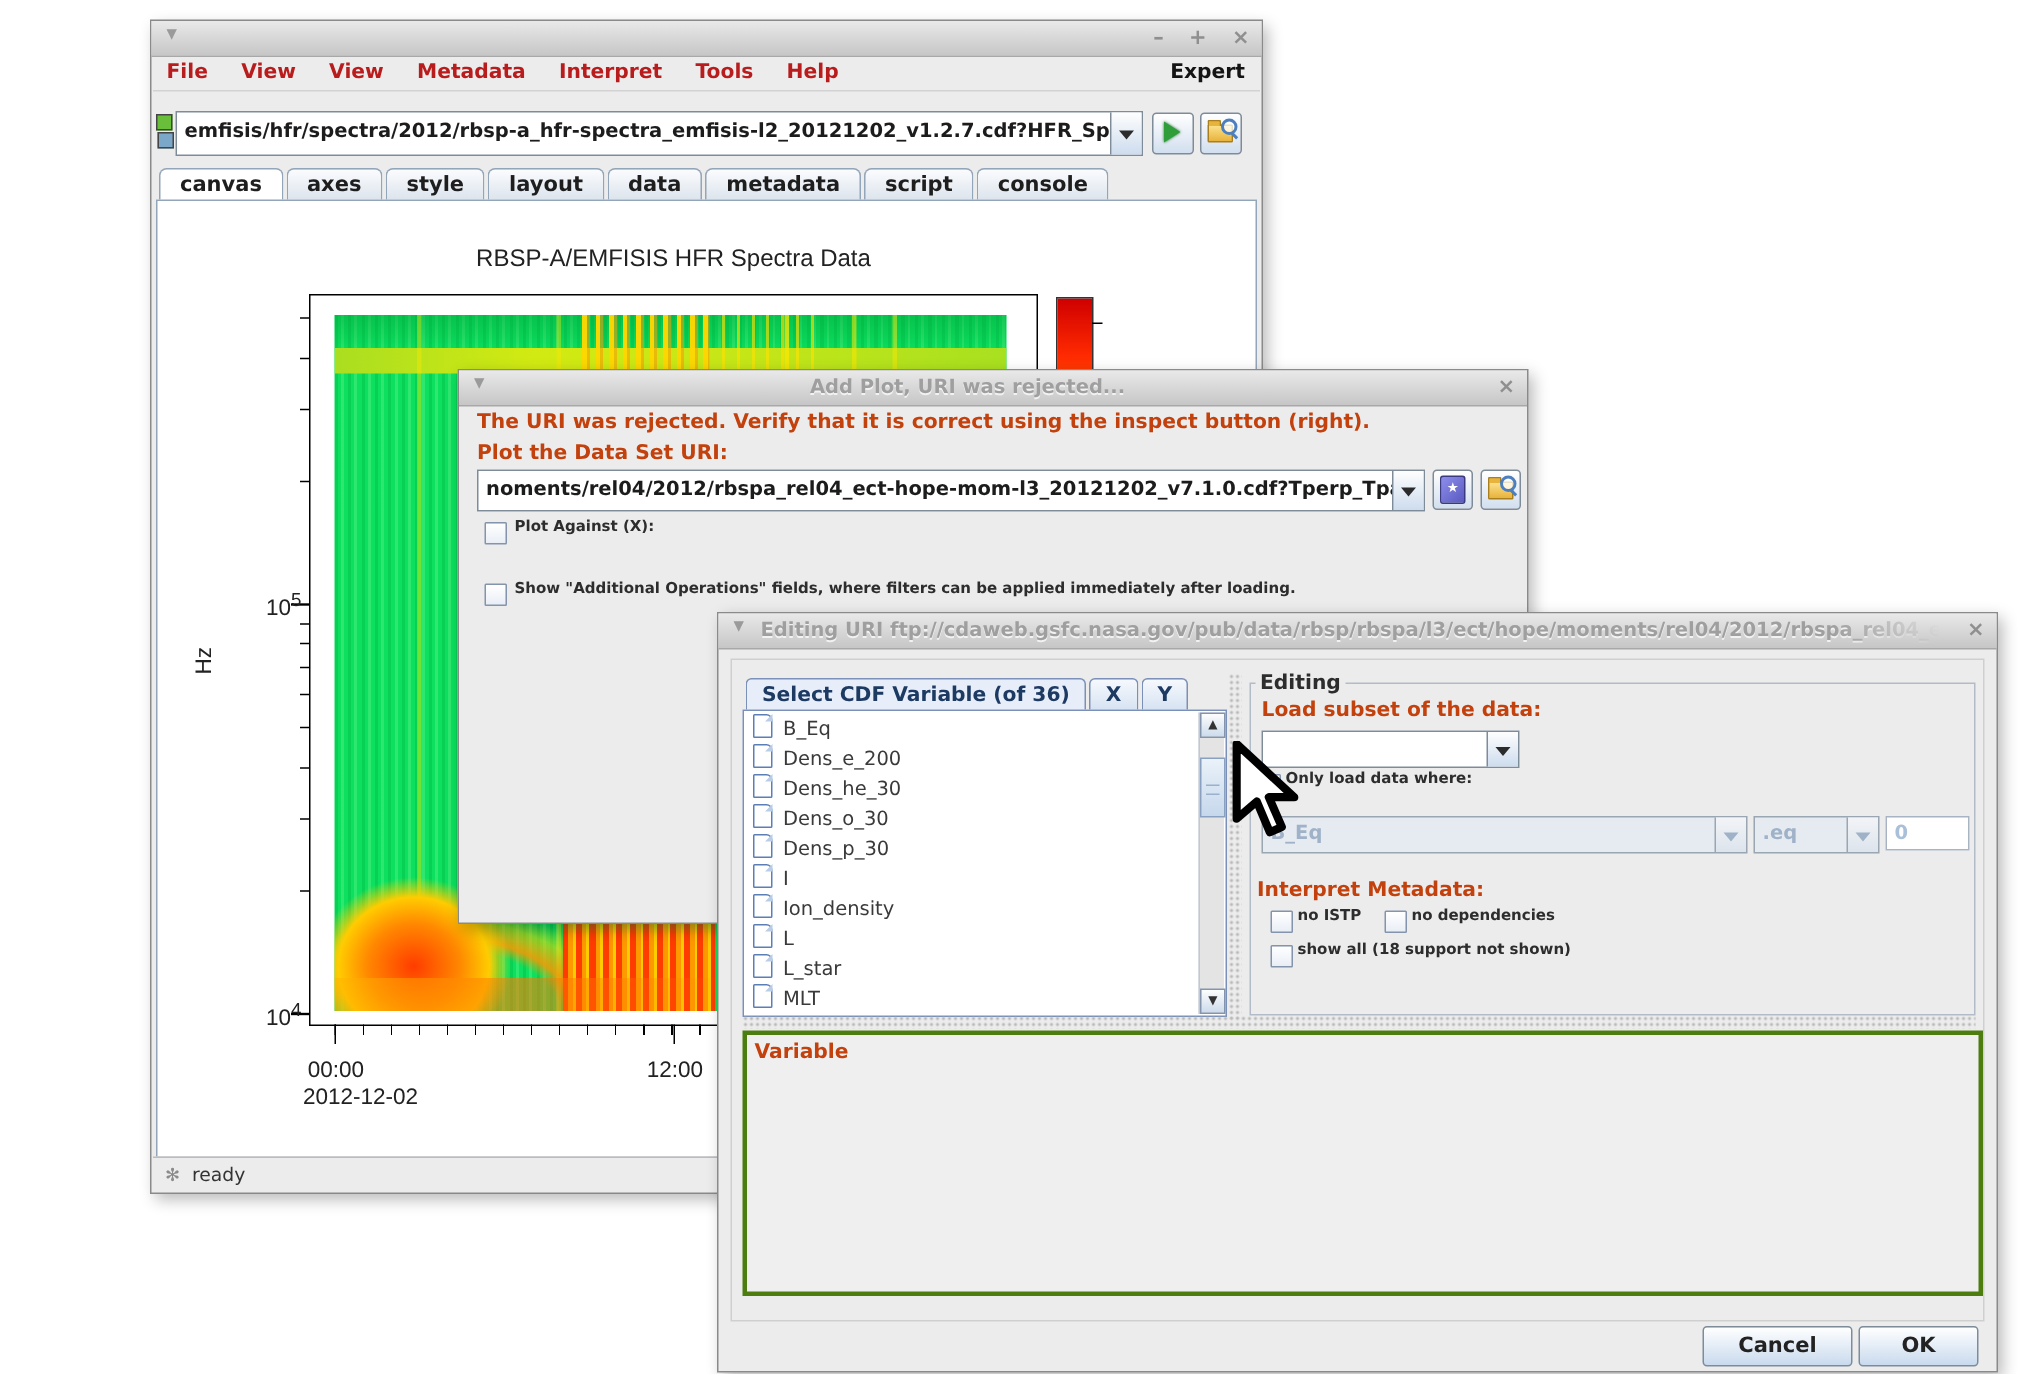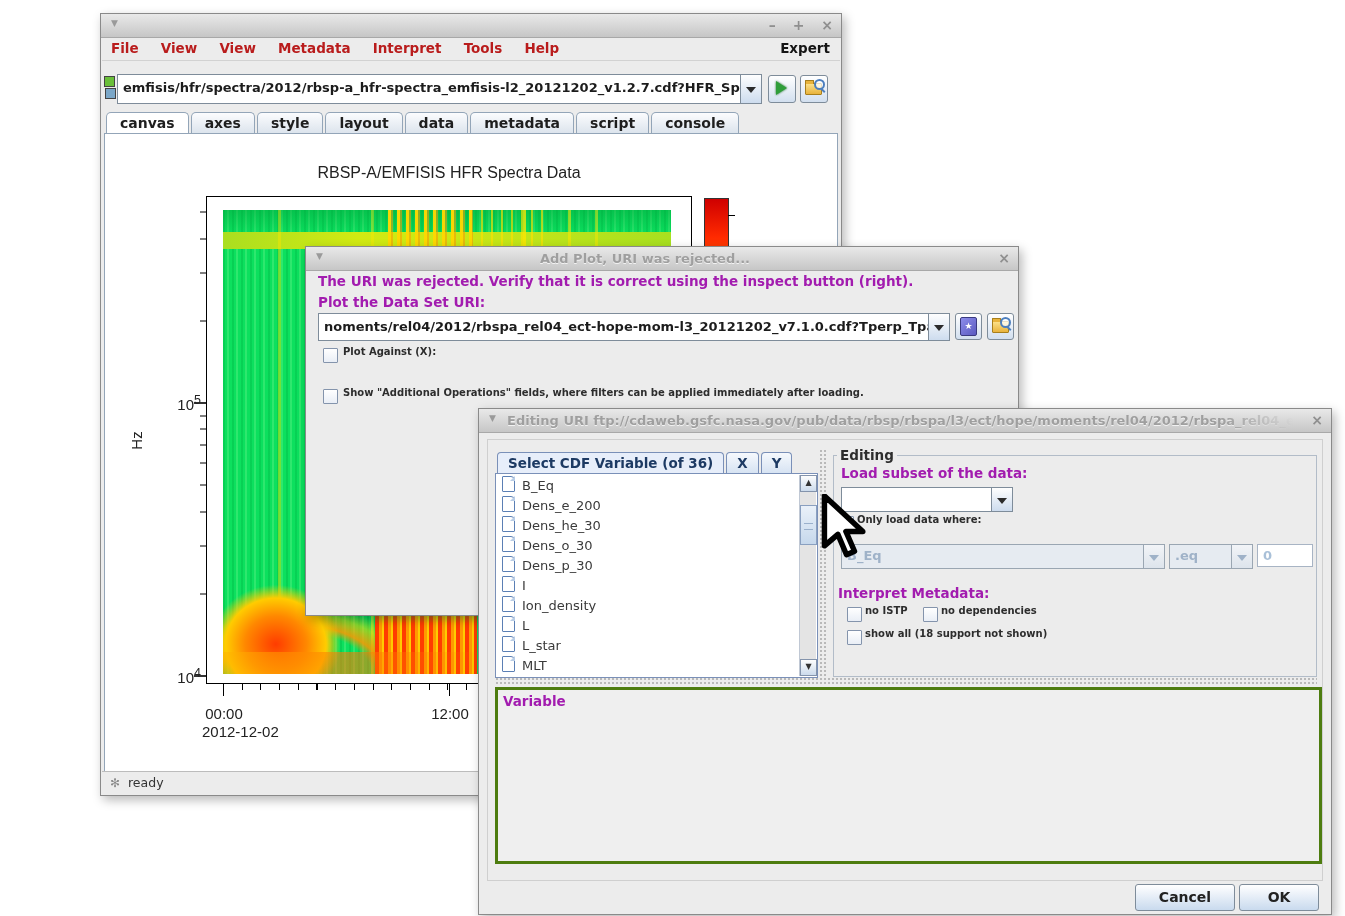--- a/index.html
+++ b/index.html
@@ -122,21 +122,21 @@
       border:1px solid #8494ac;text-align:center;line-height:13px;font-size:8px;color:#333;}
   .sthumb{position:absolute;left:0;width:15px;border:1px solid #8aa0c0;
       background:linear-gradient(#eaf1f9,#c6d8ec);}
   .sthumb::after{content:"";position:absolute;left:3px;right:3px;top:45%;height:5px;
       border-top:1px solid #9ab0cc;border-bottom:1px solid #9ab0cc;}
   .splitter-v{position:absolute;background-image:radial-gradient(#b9b9b9 1px,transparent 1.1px);
       background-size:4px 4px;}
   .groupbox{position:absolute;border:1px solid #b2bcc8;}
   .glegend{position:absolute;font-weight:bold;font-size:13.5px;color:#2d2d2d;background:#ececec;padding:0 3px;}
   .panelbox{position:absolute;border:3px solid #4d7c0f;background:#efefef;}
-  .plabel{position:absolute;font-weight:bold;font-size:13.5px;color:#a21caf;}
+  .plabel{position:absolute;font-weight:bold;font-size:13.5px;color:#c2410c;}
   .layer-sq{position:absolute;width:9px;height:9px;border:1px solid #444;}
 </style>
 </head>
 <body>
 
 <div class="page">
 
   <div class="win" style="left:100px;top:13px;width:740px;height:781px;">
     <div class="titlebar">
       <span class="tb-arrow">▼</span>

